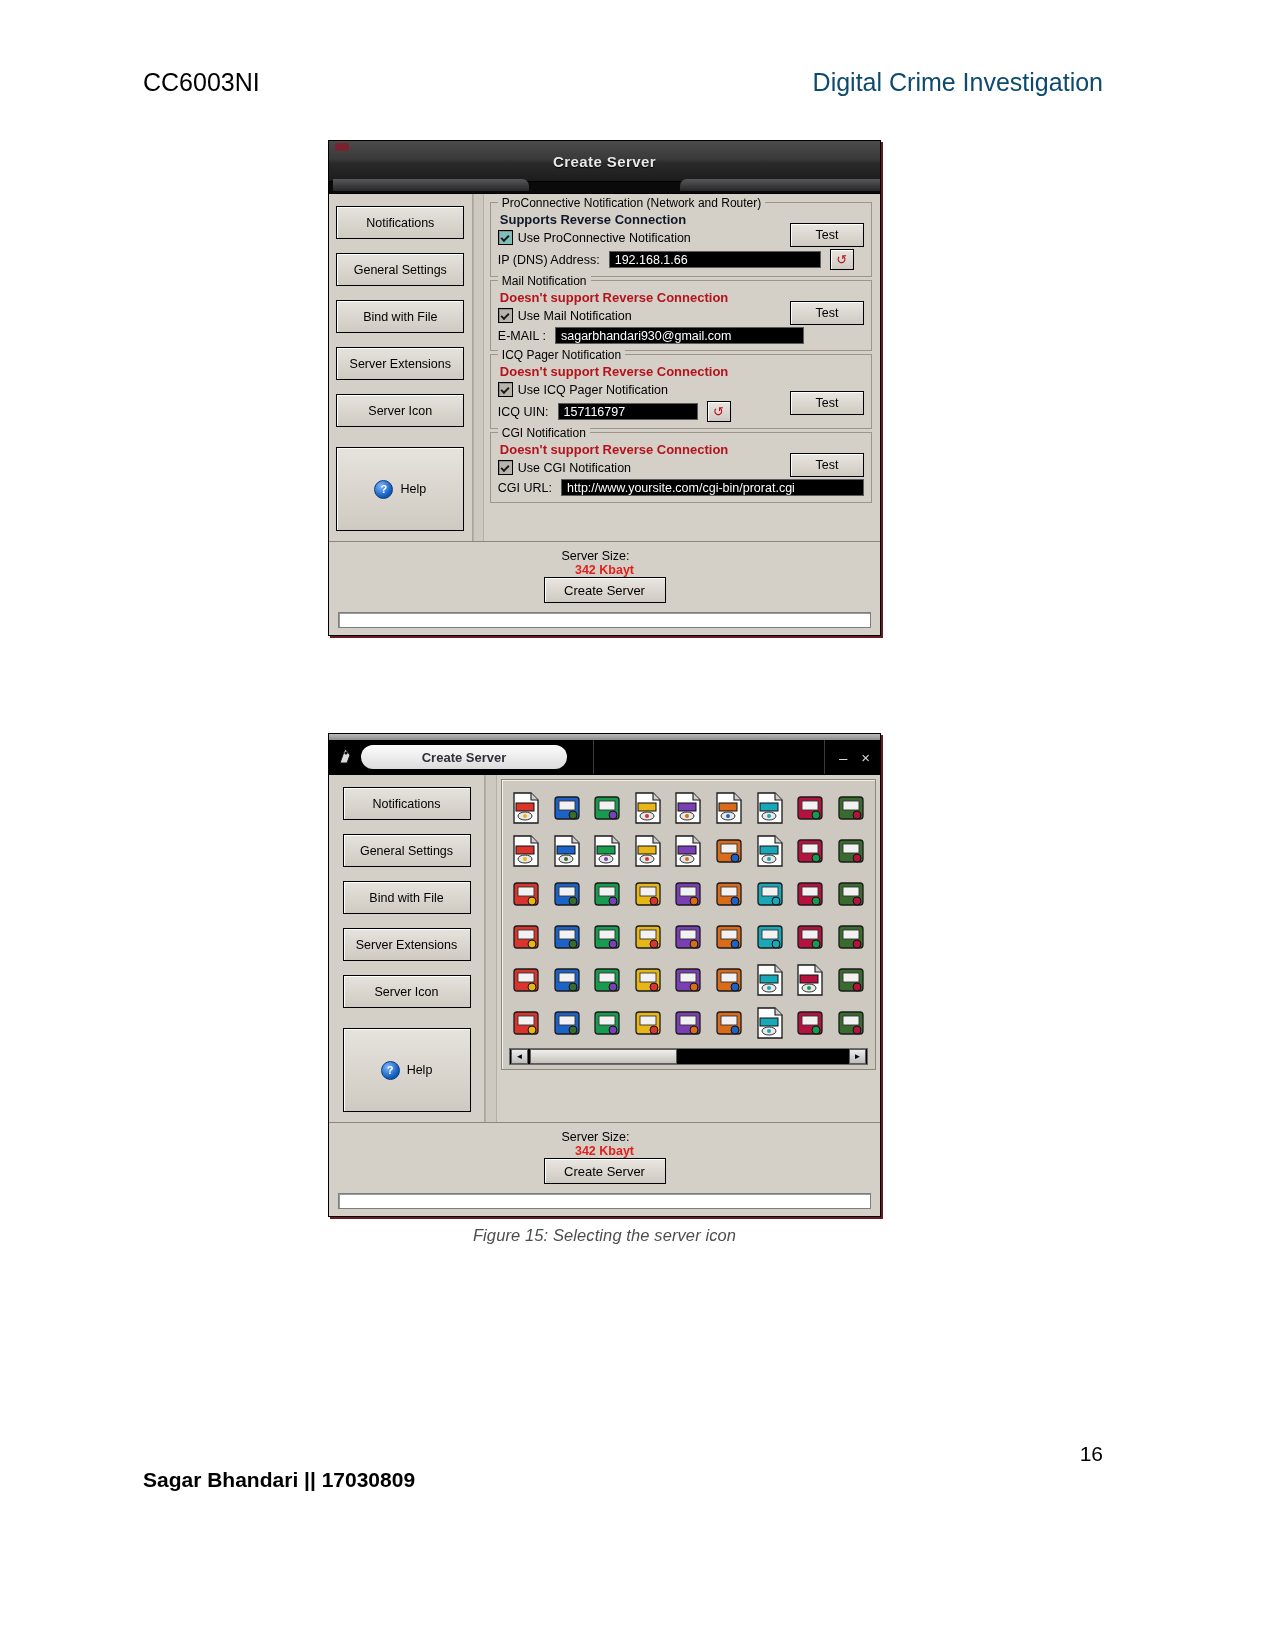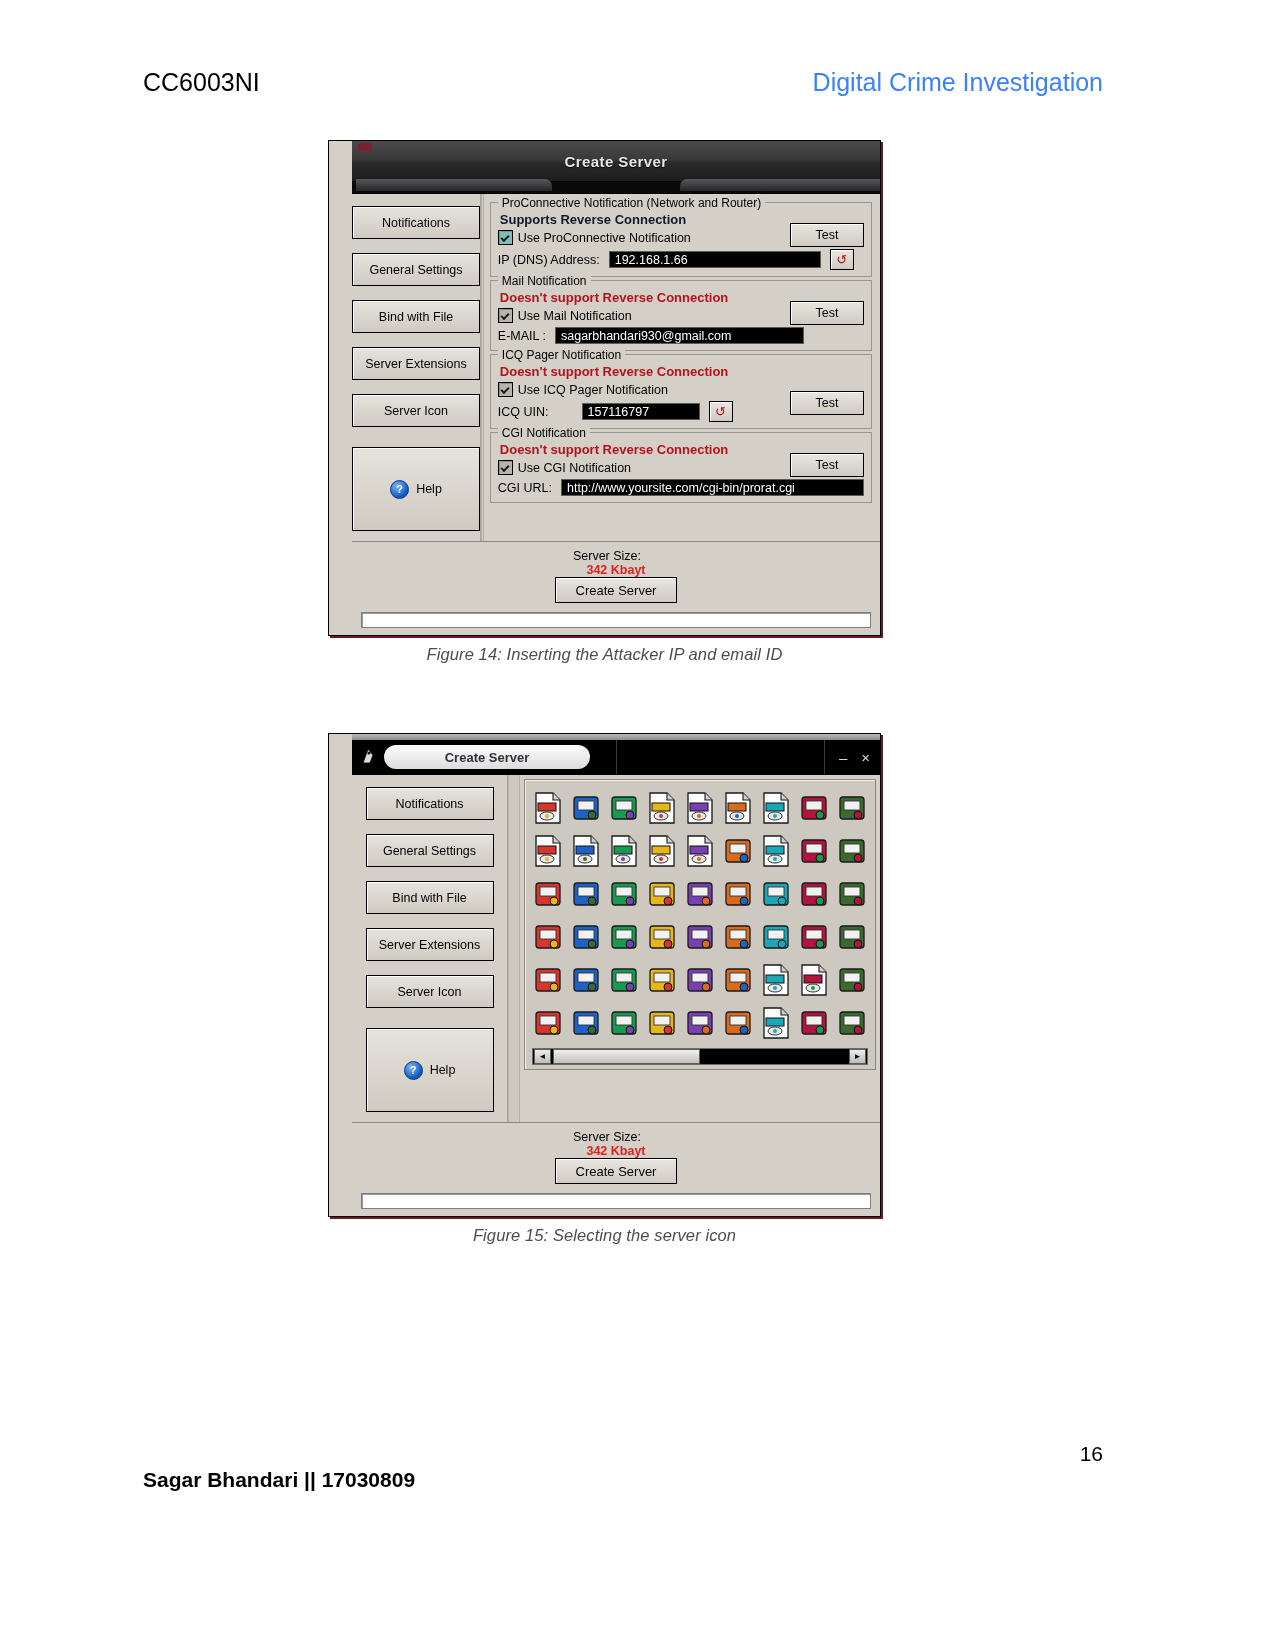--- a/index.html
+++ b/index.html
@@ -9,40 +9,40 @@
     font-family:"Liberation Sans", sans-serif;
     position:relative;
     overflow:hidden;
   }
   
   .page-header{
     position:absolute;left:143px;top:68px;width:960px;
     display:flex;justify-content:space-between;align-items:baseline;
   }
   .page-header .h-left{font-size:25px;color:#000;}
-  .page-header .h-right{font-size:25px;color:#3b82f6;}
+  .page-header .h-right{font-size:25px;color:#0c4a6e;}
 
   
   .figure{position:absolute;}
   .figure-caption{
     text-align:center;font-style:italic;font-size:16.5px;color:#4d4d4d;
     margin-top:9px;letter-spacing:.1px;
   }
 
   
   .win{
     width:553px;
     background:#d4d0c8;
     border:1px solid #000;
     box-sizing:border-box;
     position:relative;
     font-size:11px;
     color:#000;
   }
-  .win-outer-shadow{box-shadow:2px 2px 0 #6b1a24;padding-left:23px;}
+  .win-outer-shadow{box-shadow:2px 2px 0 #6b1a24;}
 
   
   .titlebar-a{
     height:40px;
     background:linear-gradient(to bottom,#4a4a4a 0%,#3a3a3a 45%,#2a2a2a 55%,#1c1c1c 100%);
     display:flex;align-items:center;justify-content:center;
     position:relative;
     border-bottom:1px solid #000;
   }
   .titlebar-a .t-text{
@@ -152,21 +152,21 @@
   .fieldrow{display:flex;align-items:center;gap:9px;margin-top:2px;}
   .flabel{font-size:12.5px;white-space:nowrap;}
   .inp{
     background:#000;color:#fff;border:1px solid #5b5b5b;
     font-size:12.5px;padding:2px 5px;height:17px;
     display:flex;align-items:center;box-sizing:border-box;
     overflow:hidden;white-space:nowrap;
   }
   .inp.w-ip{width:212px;}
   .inp.w-mail{width:249px;}
-  .inp.w-icq{width:118px;margin-left:24px;}
+  .inp.w-icq{width:140px;}
   .inp.w-cgi{width:303px;}
 
   .btn{
     background:linear-gradient(to bottom,#e9e6e0,#cfcac1);
     border:1px solid #000;box-shadow:inset 1px 1px 0 #fff;
     font-size:12.5px;display:flex;align-items:center;justify-content:center;
     height:22px;
   }
   .btn.test{width:72px;}
   .btn.small-red{
@@ -350,21 +350,20 @@
       <span class="ss-label">Server Size:</span>
       <span class="ss-value">342 Kbayt</span>
       <span class="ss-spacer"></span>
       <span class="btn create">
         <span>Create Server</span>
       </span>
     </div>
     <div class="progress-strip"></div>
   </div>
 
-  <div class="figure-caption">Figure 14: Inserting the Attacker IP and email ID</div>
 </div>
 
 <div class="figure" style="left:328px;top:733px;">
   <div class="win win-outer-shadow">
 
     <div class="tb-b-top"></div>
     <div class="titlebar-b">
       <svg class="win-glyph" viewBox="0 0 20 20">
         <path d="M3 17 L8 3 L13 9 L10 17 Z" fill="#dcdcdc" stroke="#111" stroke-width="1"></path>
         <circle cx="9" cy="7" r="1.6" fill="#111"></circle>

